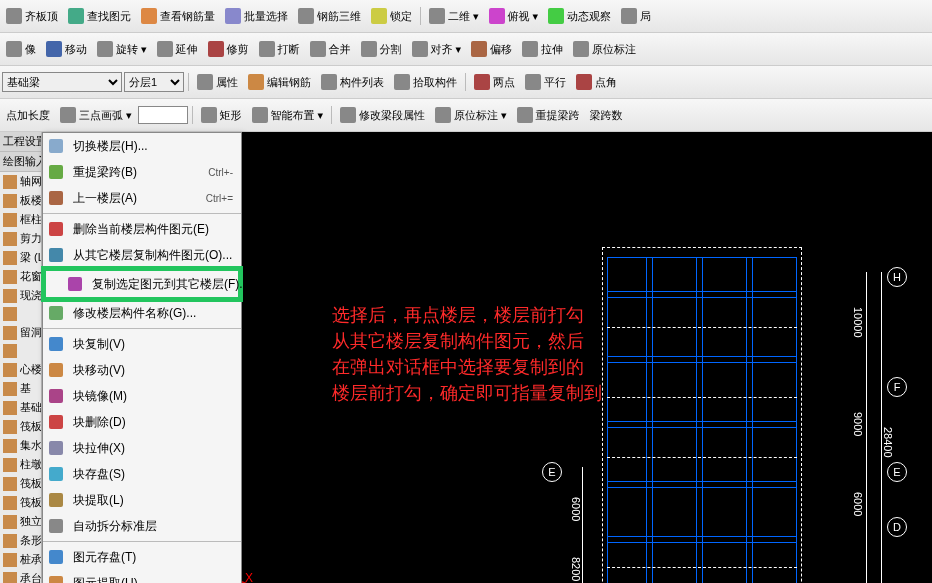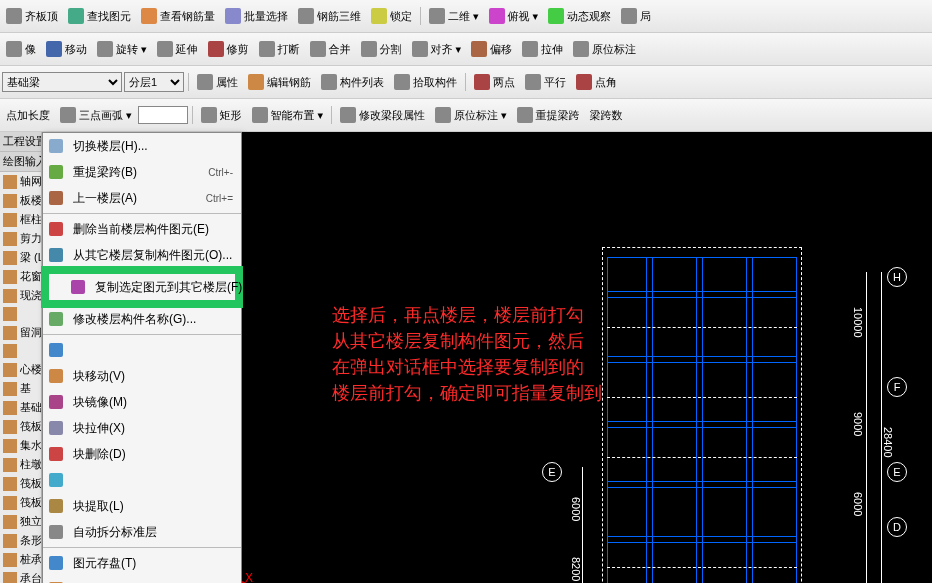--- a/index.html
+++ b/index.html
@@ -118,21 +118,21 @@
       width: 18px; height: 18px;
       display: inline-flex;
       align-items: center;
       justify-content: center;
       flex-shrink: 0;
     }
     .menu-label { flex: 1; }
     .menu-shortcut { color: #555; font-size: 10px; }
     .menu-sep { height: 1px; background: #bbb; margin: 2px 0; }
     .menu-highlight {
-      border: 8px solid #22c55e;
+      border: 5px solid #22c55e;
       margin: -2px;
       padding-left: 20px;
     }
     .red-text {
       position: absolute;
       left: 290px;
       top: 170px;
       color: #ff2a2a;
       font-size: 18px;
       line-height: 26px;
@@ -540,49 +540,51 @@
         <span class="menu-icon">
           <span style="width:14px;height:14px;background:#6a6;display:inline-block;border-radius:2px"></span>
         </span>
         <span class="menu-label">修改楼层构件名称(G)...</span>
       </div>
       <div class="menu-sep"></div>
       <div class="menu-item">
         <span class="menu-icon">
           <span style="width:14px;height:14px;background:#48c;display:inline-block;border-radius:2px"></span>
         </span>
+        <span class="menu-label">块复制(V)</span>
       </div>
       <div class="menu-item">
         <span class="menu-icon">
           <span style="width:14px;height:14px;background:#c84;display:inline-block;border-radius:2px"></span>
         </span>
         <span class="menu-label">块移动(V)</span>
       </div>
       <div class="menu-item">
         <span class="menu-icon">
           <span style="width:14px;height:14px;background:#a48;display:inline-block;border-radius:2px"></span>
         </span>
         <span class="menu-label">块镜像(M)</span>
       </div>
       <div class="menu-item">
         <span class="menu-icon">
+          <span style="width:14px;height:14px;background:#c44;display:inline-block;border-radius:2px"></span>
+        </span>
+        <span class="menu-label">块删除(D)</span>
+      </div>
+      <div class="menu-item">
+        <span class="menu-icon">
           <span style="width:14px;height:14px;background:#88a;display:inline-block;border-radius:2px"></span>
         </span>
         <span class="menu-label">块拉伸(X)</span>
       </div>
       <div class="menu-item">
         <span class="menu-icon">
-          <span style="width:14px;height:14px;background:#c44;display:inline-block;border-radius:2px"></span>
-        </span>
-        <span class="menu-label">块删除(D)</span>
-      </div>
-      <div class="menu-item">
-        <span class="menu-icon">
           <span style="width:14px;height:14px;background:#4ac;display:inline-block;border-radius:2px"></span>
         </span>
+        <span class="menu-label">块存盘(S)</span>
       </div>
       <div class="menu-item">
         <span class="menu-icon">
           <span style="width:14px;height:14px;background:#a84;display:inline-block;border-radius:2px"></span>
         </span>
         <span class="menu-label">块提取(L)</span>
       </div>
       <div class="menu-item">
         <span class="menu-icon">
           <span style="width:14px;height:14px;background:#888;display:inline-block;border-radius:2px"></span>

